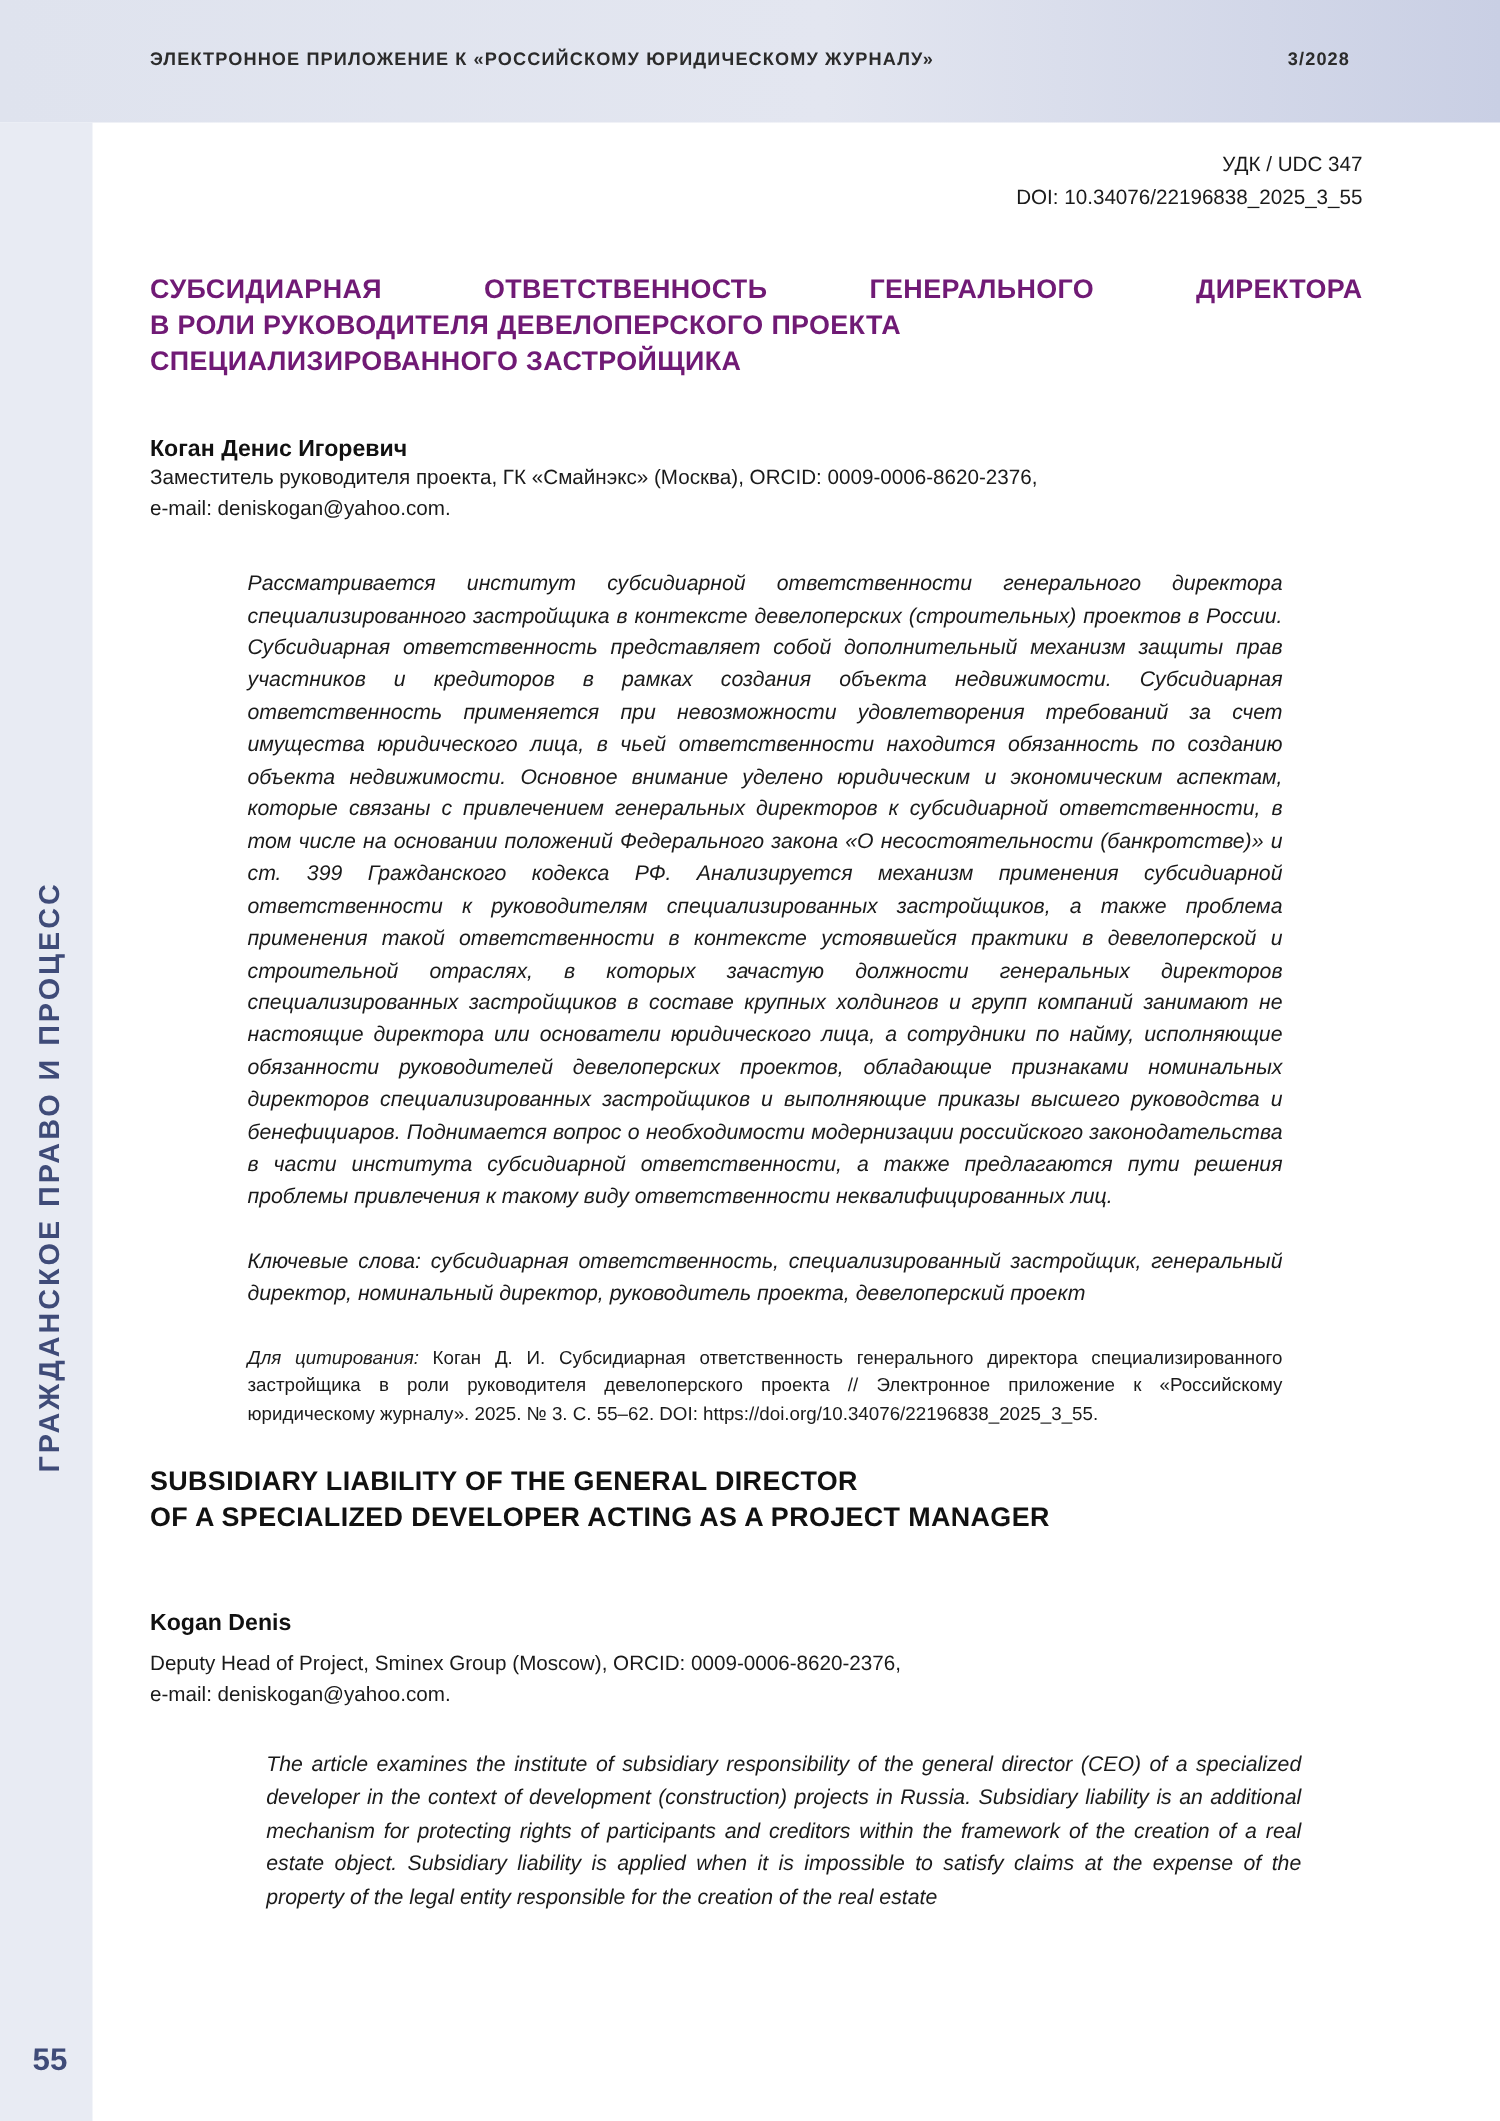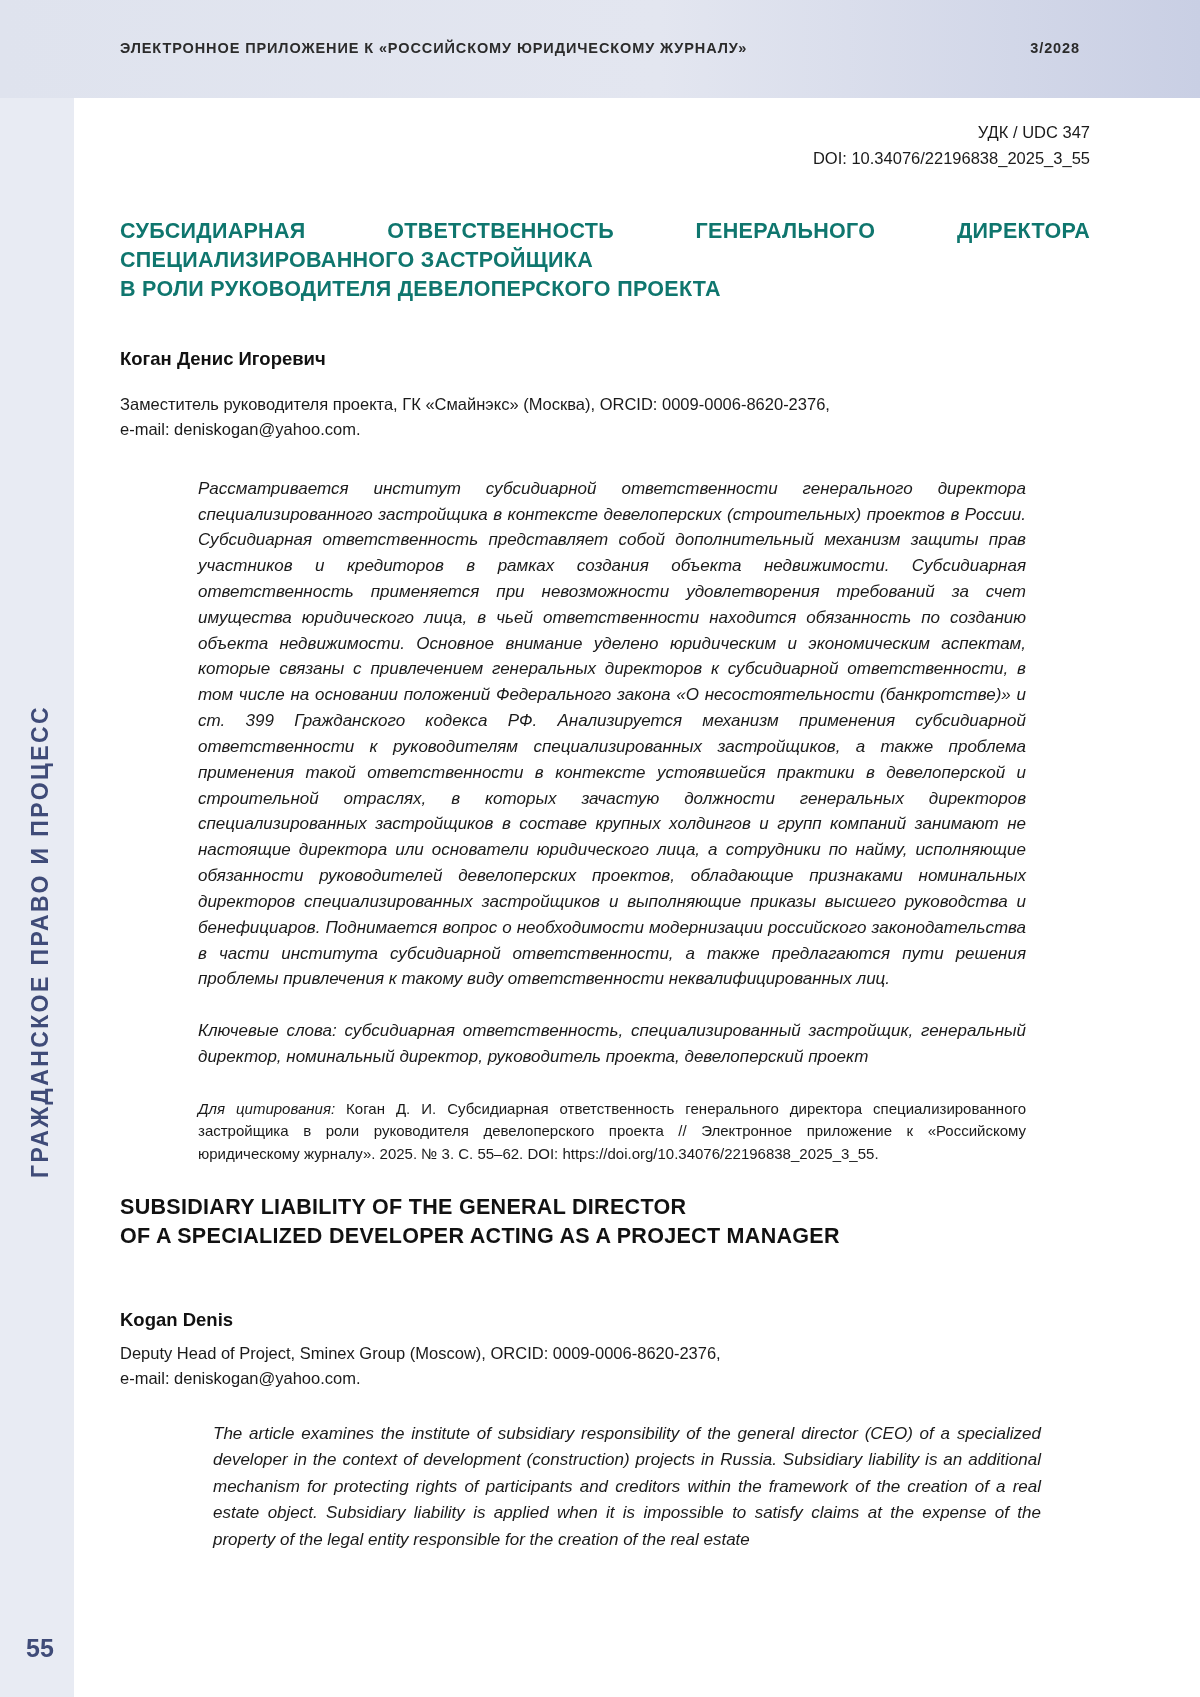--- a/index.html
+++ b/index.html
@@ -100,36 +100,36 @@
 
   .article-title-ru {
     margin-top: 46px;
     font-size: 21.5px;
     font-weight: bold;
     line-height: 1.35;
     letter-spacing: 0.3px;
     text-transform: uppercase;
     text-align: justify;
     text-align-last: left;
-    color: #0f766e;
+    color: #701a75;
   }
   .article-title-ru .ln { display: block; }
   .ln.justify {
     text-align: justify;
     text-align-last: justify;
   }
 
   .author-name {
     margin-top: 44px;
     font-size: 18.5px;
     font-weight: bold;
     color: #111;
   }
   .author-affil {
-    margin-top: 22px;
+    margin-top: 0;
     font-size: 16.5px;
     line-height: 1.5;
     color: #1a1a1a;
   }
 
   .abstract {
     margin-top: 34px;
     margin-left: 78px;
     width: 828px;
     font-size: 17px;
@@ -210,22 +210,22 @@
 
 <div class="content">
 
   <div class="udc-block">
     <div>УДК / UDC 347</div>
     <div>DOI: 10.34076/22196838_2025_3_55</div>
   </div>
 
   <h1 class="article-title-ru">
     <span class="ln justify">СУБСИДИАРНАЯ ОТВЕТСТВЕННОСТЬ ГЕНЕРАЛЬНОГО ДИРЕКТОРА</span>
+    <span class="ln">В РОЛИ РУКОВОДИТЕЛЯ ДЕВЕЛОПЕРСКОГО ПРОЕКТА</span>
     <span class="ln">СПЕЦИАЛИЗИРОВАННОГО ЗАСТРОЙЩИКА</span>
-    <span class="ln">В РОЛИ РУКОВОДИТЕЛЯ ДЕВЕЛОПЕРСКОГО ПРОЕКТА</span>
   </h1>
 
   <div class="author-name">Коган Денис Игоревич</div>
   <div class="author-affil">
     <div>Заместитель руководителя проекта, ГК «Смайнэкс» (Москва), ORCID: 0009-0006-8620-2376,</div>
     <div>e-mail: deniskogan@yahoo.com.</div>
   </div>
 
   <p class="abstract">Рассматривается институт субсидиарной ответственности генерального директора специализированного застройщика в контексте девелоперских (строительных) проектов в России. Субсидиарная ответственность представляет собой дополнительный механизм защиты прав участников и кредиторов в рамках создания объекта недвижимости. Субсидиарная ответственность применяется при невозможности удовлетворения требований за счет имущества юридического лица, в чьей ответственности находится обязанность по созданию объекта недвижимости. Основное внимание уделено юридическим и экономическим аспектам, которые связаны с привлечением генеральных директоров к субсидиарной ответственности, в том числе на основании положений Федерального закона «О несостоятельности (банкротстве)» и ст. 399 Гражданского кодекса РФ. Анализируется механизм применения субсидиарной ответственности к руководителям специализированных застройщиков, а также проблема применения такой ответственности в контексте устоявшейся практики в девелоперской и строительной отраслях, в которых зачастую должности генеральных директоров специализированных застройщиков в составе крупных холдингов и групп компаний занимают не настоящие директора или основатели юридического лица, а сотрудники по найму, исполняющие обязанности руководителей девелоперских проектов, обладающие признаками номинальных директоров специализированных застройщиков и выполняющие приказы высшего руководства и бенефициаров. Поднимается вопрос о необходимости модернизации российского законодательства в части института субсидиарной ответственности, а также предлагаются пути решения проблемы привлечения к такому виду ответственности неквалифицированных лиц.</p>
 

